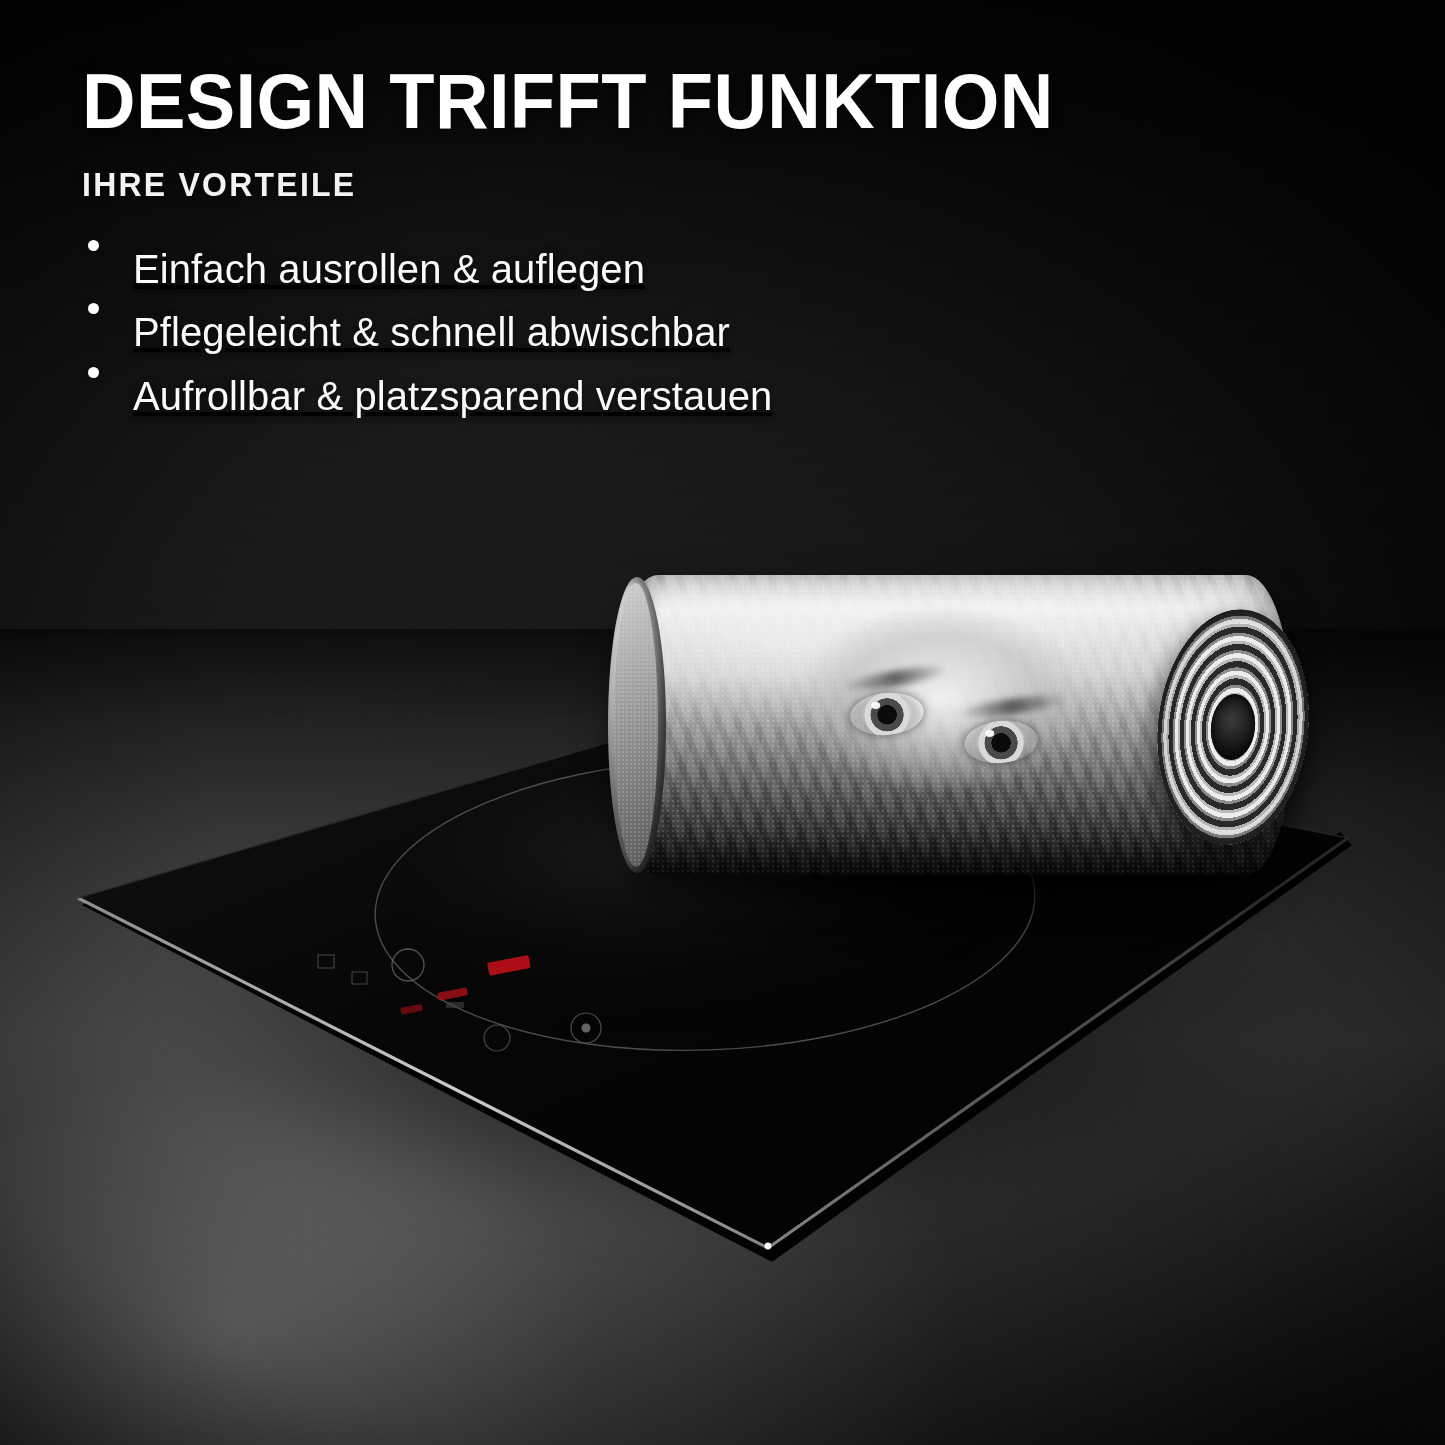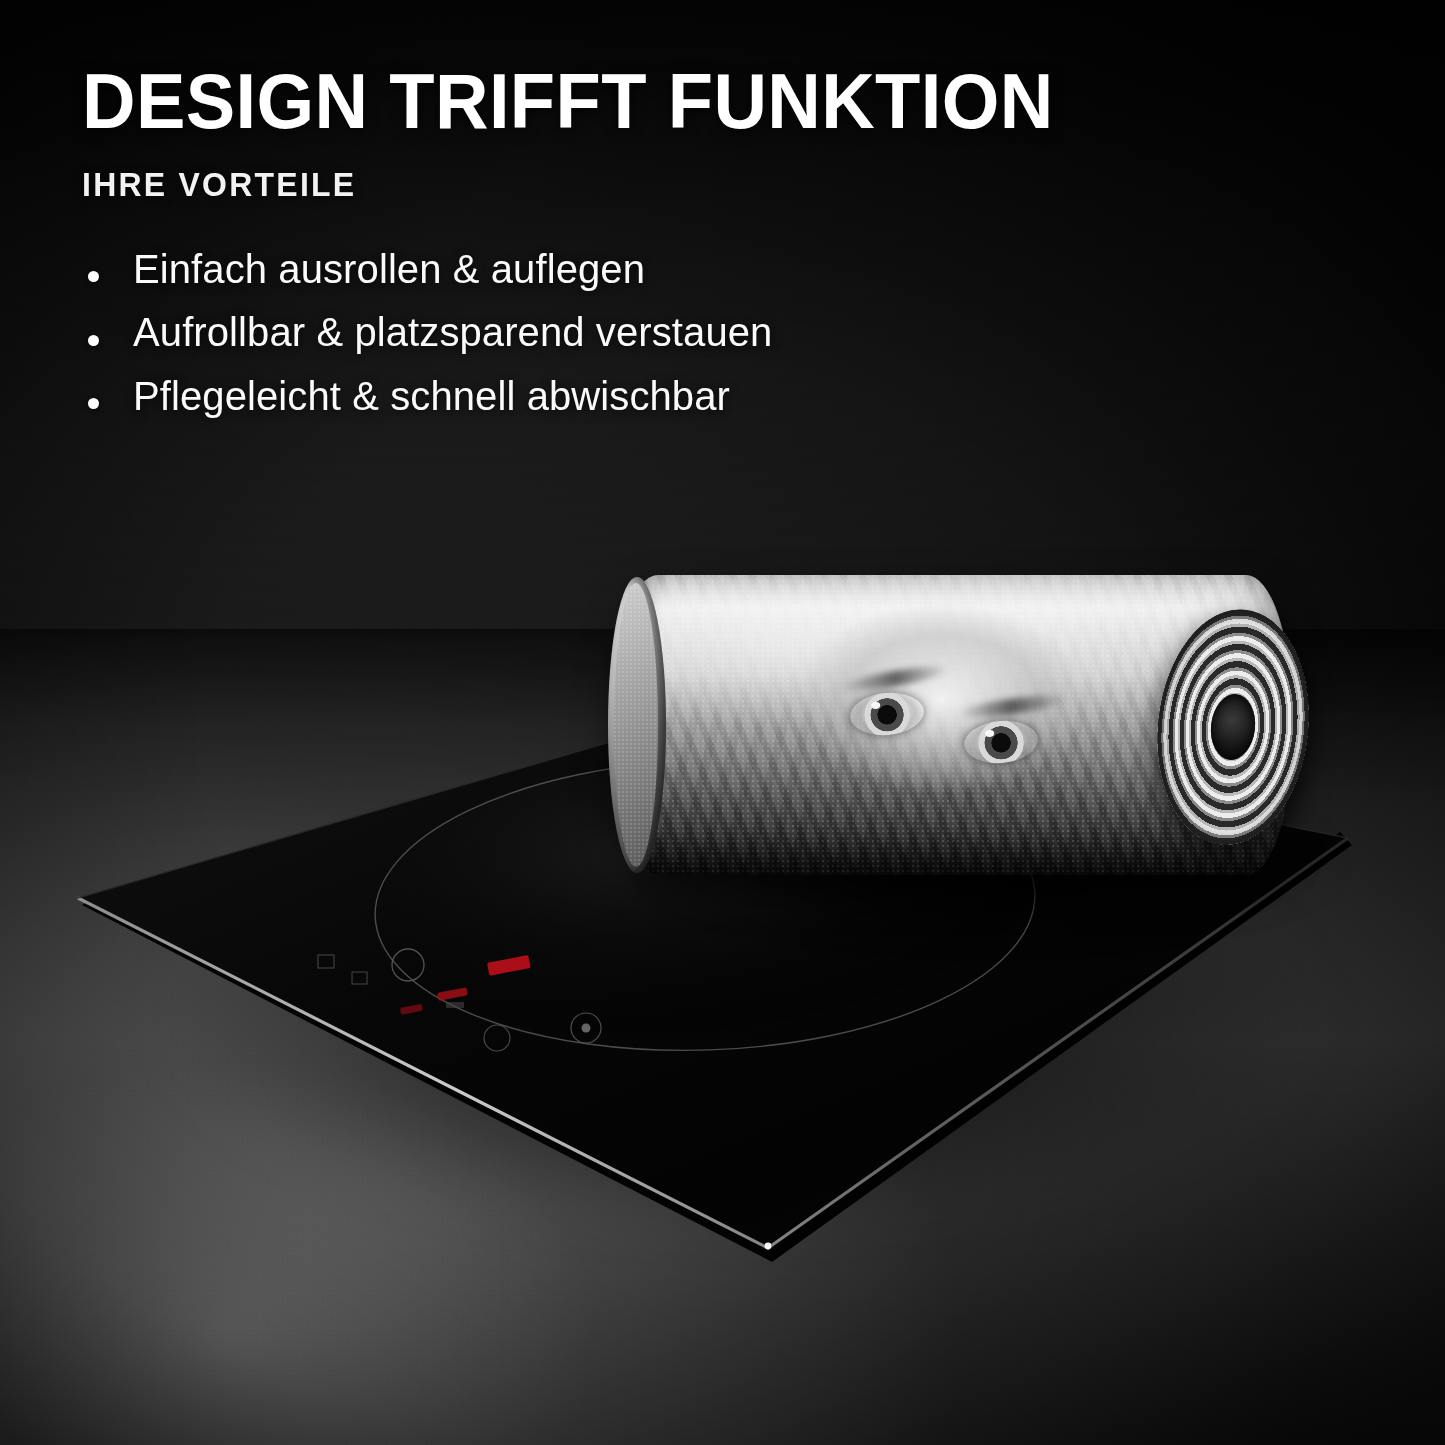--- a/index.html
+++ b/index.html
@@ -60,22 +60,23 @@
     text-shadow:0 2px 14px rgba(0,0,0,.75);
   }
   .subhead{
     margin-top:26px; font-size:34px; font-weight:700; color:#f2f2f2;
     letter-spacing:2.4px; transform:scaleX(.94); transform-origin:left center;
     text-shadow:0 2px 10px rgba(0,0,0,.7);
   }
 
   .bullets{ list-style:none; margin-top:44px; }
   .bullet{
-    display:flex; align-items:flex-end;
+    display:flex; align-items:flex-start;
     margin-bottom:21px;
+    text-decoration:underline;
   }
   .bullet-dot{
     flex:0 0 auto; width:11px; height:11px; border-radius:50%;
     background:#ffffff; margin-right:34px; margin-left:6px;
     position:relative; top:-8px;
     box-shadow:0 1px 5px rgba(0,0,0,.6);
   }
   .bullet-text{
     font-size:40px; line-height:1.06; color:#fafafa; font-weight:400;
     letter-spacing:.1px; text-shadow:0 2px 10px rgba(0,0,0,.72);
@@ -263,22 +264,22 @@
     <div class="headline">DESIGN TRIFFT FUNKTION</div>
     <div class="subhead">IHRE VORTEILE</div>
 
     <ul class="bullets">
       <li class="bullet">
         <span class="bullet-dot"></span>
         <span class="bullet-text">Einfach ausrollen &amp; auflegen</span>
       </li>
       <li class="bullet">
         <span class="bullet-dot"></span>
-        <span class="bullet-text">Aufrollbar &amp; platzsparend verstauen</span>
+        <span class="bullet-text">Pflegeleicht &amp; schnell abwischbar</span>
       </li>
       <li class="bullet">
         <span class="bullet-dot"></span>
-        <span class="bullet-text">Pflegeleicht &amp; schnell abwischbar</span>
+        <span class="bullet-text">Aufrollbar &amp; platzsparend verstauen</span>
       </li>
     </ul>
   </div>
 
 </div>
 
 </body></html>

